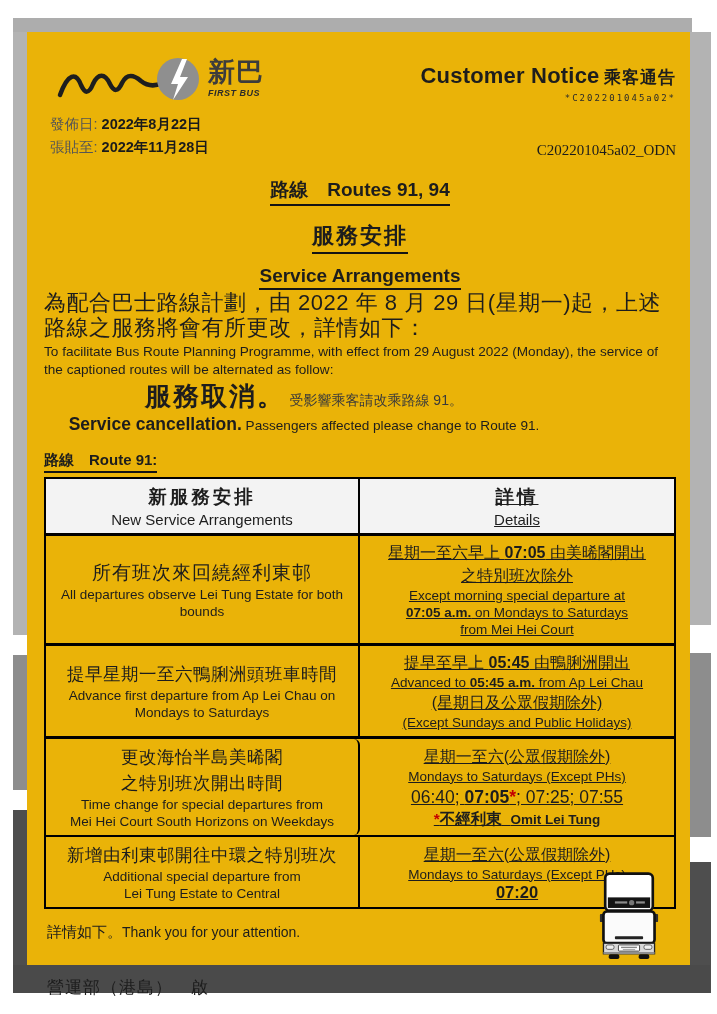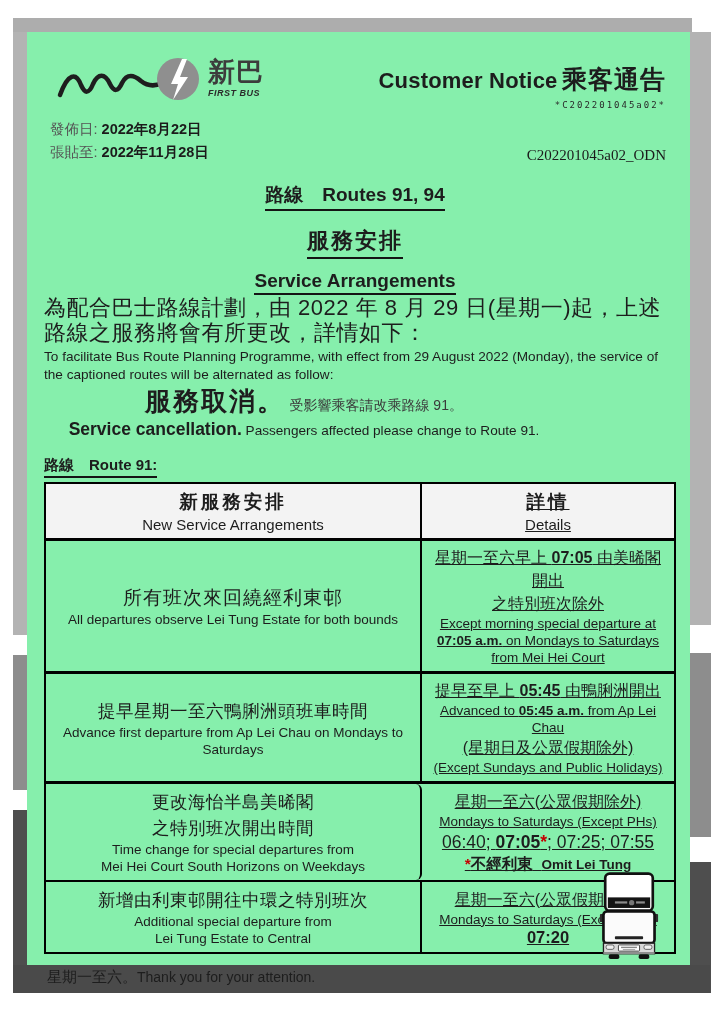--- a/index.html
+++ b/index.html
@@ -16,34 +16,34 @@
   #bar-left-a { left:13px; top:32px;  width:14px;  height:603px; background:#b3b3b3; }
   #bar-left-b { left:13px; top:655px; width:14px;  height:135px; background:#8d8d8d; }
   #bar-left-c { left:13px; top:810px; width:14px;  height:183px; background:#4e4e4e; }
   #bar-right-a{ left:690px; top:32px; width:21px;  height:593px; background:#b3b3b3; }
   #bar-right-b{ left:690px; top:653px; width:21px; height:184px; background:#8d8d8d; }
   #bar-right-c{ left:686px; top:862px; width:25px; height:131px; background:#4e4e4e; }
   #bar-bottom { left:13px; top:965px; width:697px; height:28px; background:#4a4a4a; }
 
   .page {
     position:absolute; left:27px; top:32px; width:663px; height:933px;
-    background:#86efac; padding:0 24px 0 17px;
+    background:#eab308; padding:0 14px 0 17px;
   }
 
   
   .hdr { display:flex; justify-content:space-between; align-items:flex-start; padding-top:21px; }
   .logo { display:flex; align-items:center; margin-left:10px; }
   .logo svg { display:block; }
   .logo-txt { margin-left:4px; margin-top:-6px; }
   .logo-cn { font-size:27px; font-weight:bold; color:#3c3c3c; letter-spacing:1px; }
   .logo-en { font-size:9px; font-weight:bold; font-style:italic; color:#2a2a2a; letter-spacing:0.5px; margin-top:-2px; }
   .notice-box { text-align:right; margin-top:10px; }
   .notice-line { font-weight:bold; white-space:nowrap; }
   .notice-en { font-size:22px; letter-spacing:0.2px; }
-  .notice-cn { font-size:25px; letter-spacing:1px; }
+  .notice-cn { font-size:17px; letter-spacing:1px; }
   .code-star { font-family:"DejaVu Sans Mono", monospace; font-size:9px; letter-spacing:2px; color:#2a2a2a; margin-top:4px; }
 
   
   .dates { display:flex; justify-content:space-between; align-items:flex-end; margin-top:8px; margin-left:6px; }
   .date-line { font-size:14.5px; line-height:23px; }
   .date-label { color:#555; }
   .date-val { color:#1b1b1b; font-weight:600; }
   .ref-code { font-family:"Liberation Serif", serif; font-size:15px; color:#1b1b1b; }
 
   
@@ -66,21 +66,21 @@
   .cancel-en-big { font-size:17.5px; font-weight:bold; }
   .cancel-en-note { font-size:13.6px; }
   .r91-head { margin-top:16px; }
 
   
   .tbl { margin-top:4px; width:632px; border:2px solid #000; }
   .trow { display:flex; }
   .trow + .trow { border-top:3px solid #000; }
   .trow:last-child { border-top-width:2px; }
   .cell { display:flex; flex-direction:column; justify-content:center; text-align:center; padding:5px 6px; }
-  .cl { width:376px; border-right:2px solid #000; }
+  .cl { width:314px; border-right:2px solid #000; }
   .cr { flex:1;text-decoration:underline; }
   .h-head .cell { min-height:48px; background:#f3f3f3; }
   .h1 .cell { min-height:94px; }
   .h2 .cell { min-height:78px; }
   .h3 .cell { min-height:90px;border-radius:6px; }
   .h4 .cell { min-height:58px; }
   .zh-head { font-size:18.5px; font-weight:bold; letter-spacing:3px; }
   .en-head { font-size:15px; margin-top:2px; }
   .zh-lg { font-size:19px; letter-spacing:1px; line-height:27px; }
   .zh-md { font-size:17.5px; letter-spacing:0.5px; line-height:26px; }
@@ -231,21 +231,21 @@
       </div>
       <div class="cell cr">
         <div class="zh-rt">星期一至六(公眾假期除外)</div>
         <div class="en-sm">Mondays to Saturdays (Except PHs)</div>
         <div class="time-big">07:20</div>
       </div>
     </div>
   </div>
 
   <div class="attention">
-    <span class="zh">星期一至六。</span><span>Thank you for your attention.</span>
+    <span class="zh">詳情如下。</span><span>Thank you for your attention.</span>
   </div>
 
   <div class="sig">
     <div class="sig-zh">營運部（港島）　啟</div>
 
   </div>
 
 </div>
 
 <svg class="bus" viewBox="0 0 84 100">

